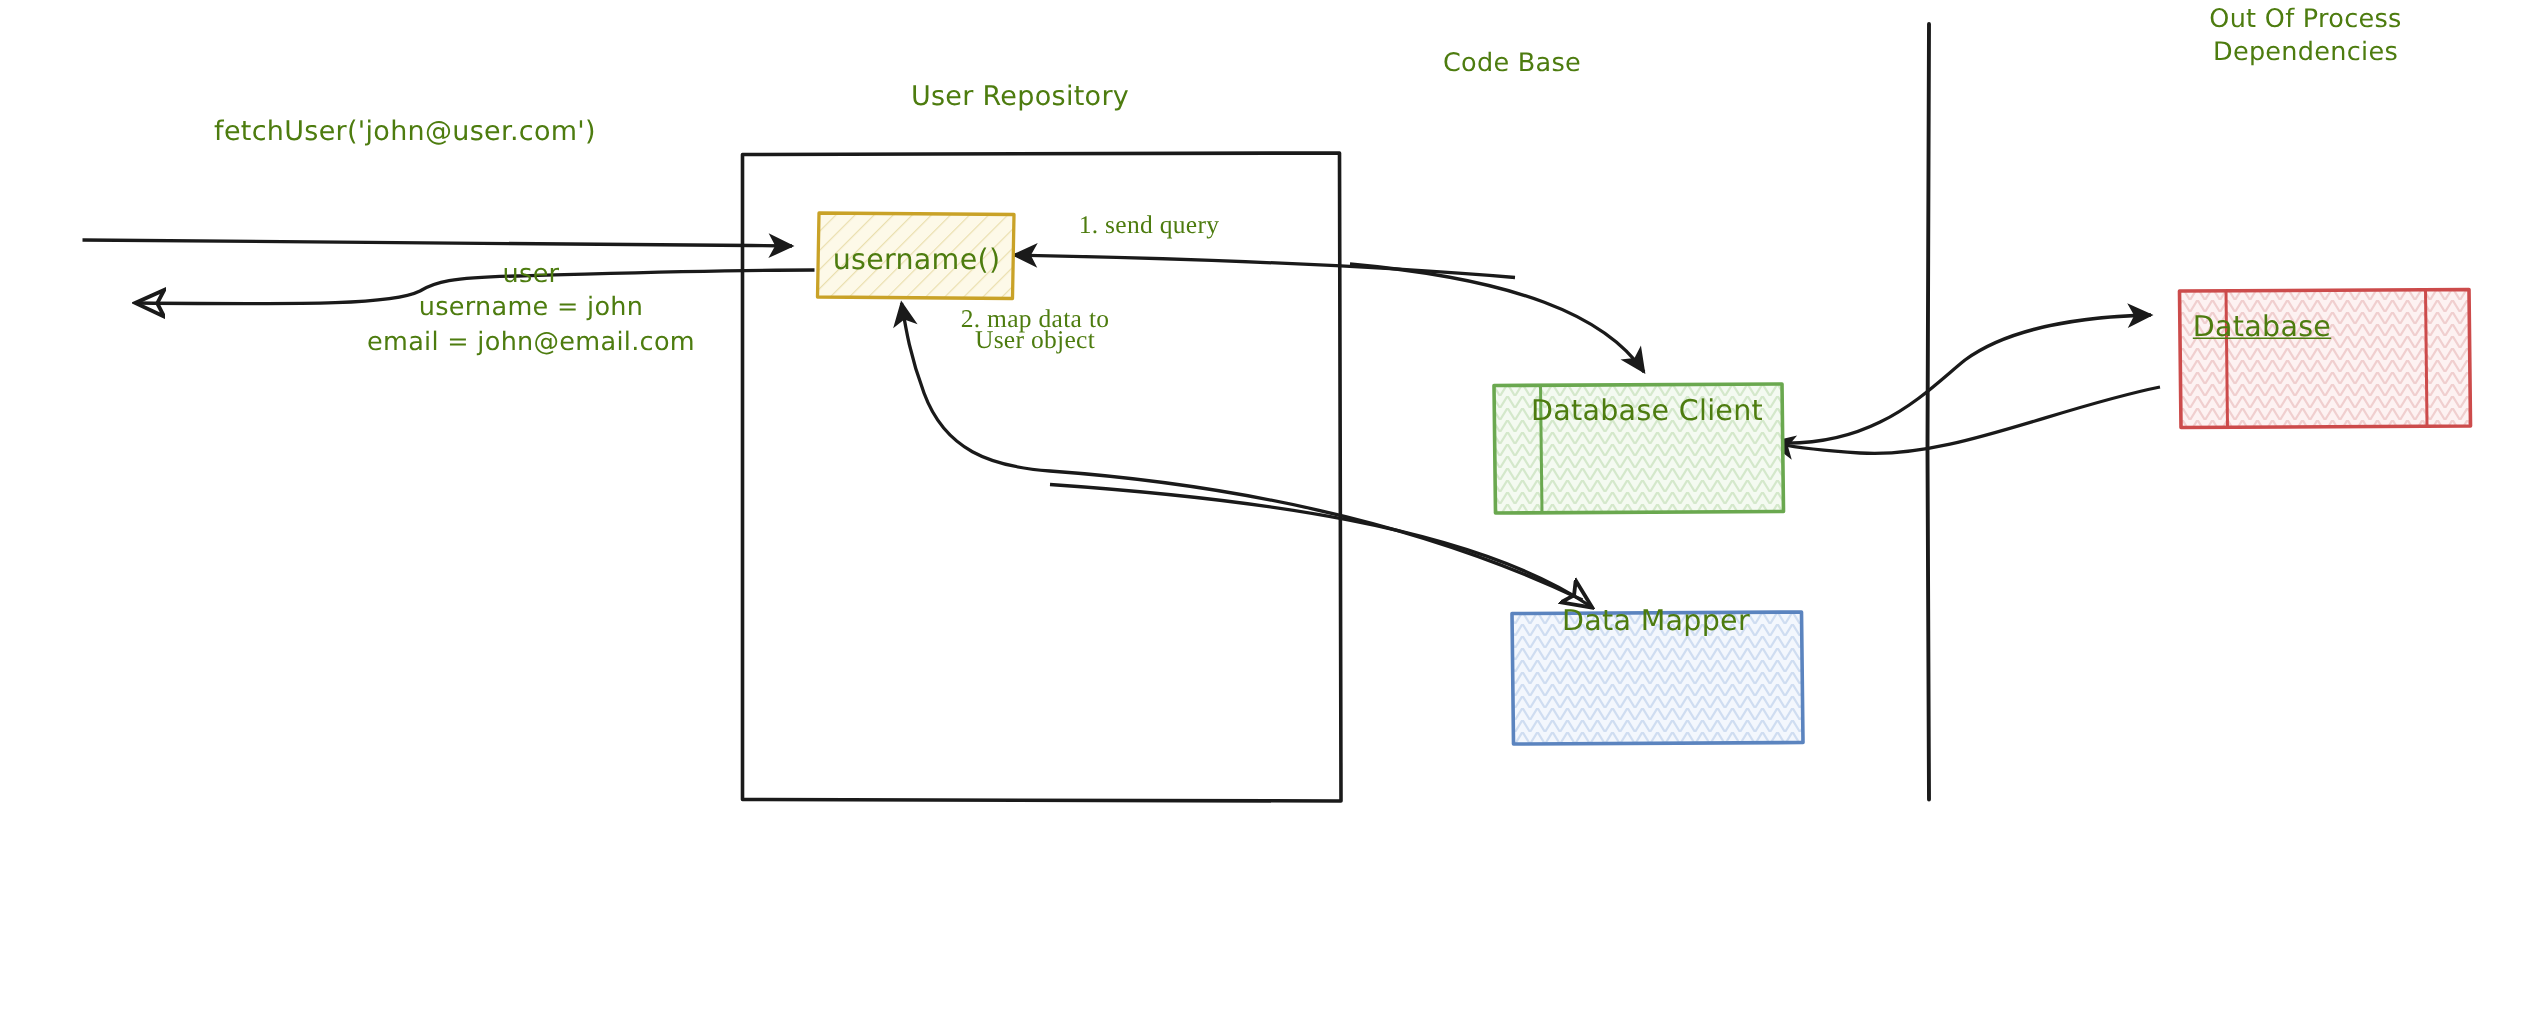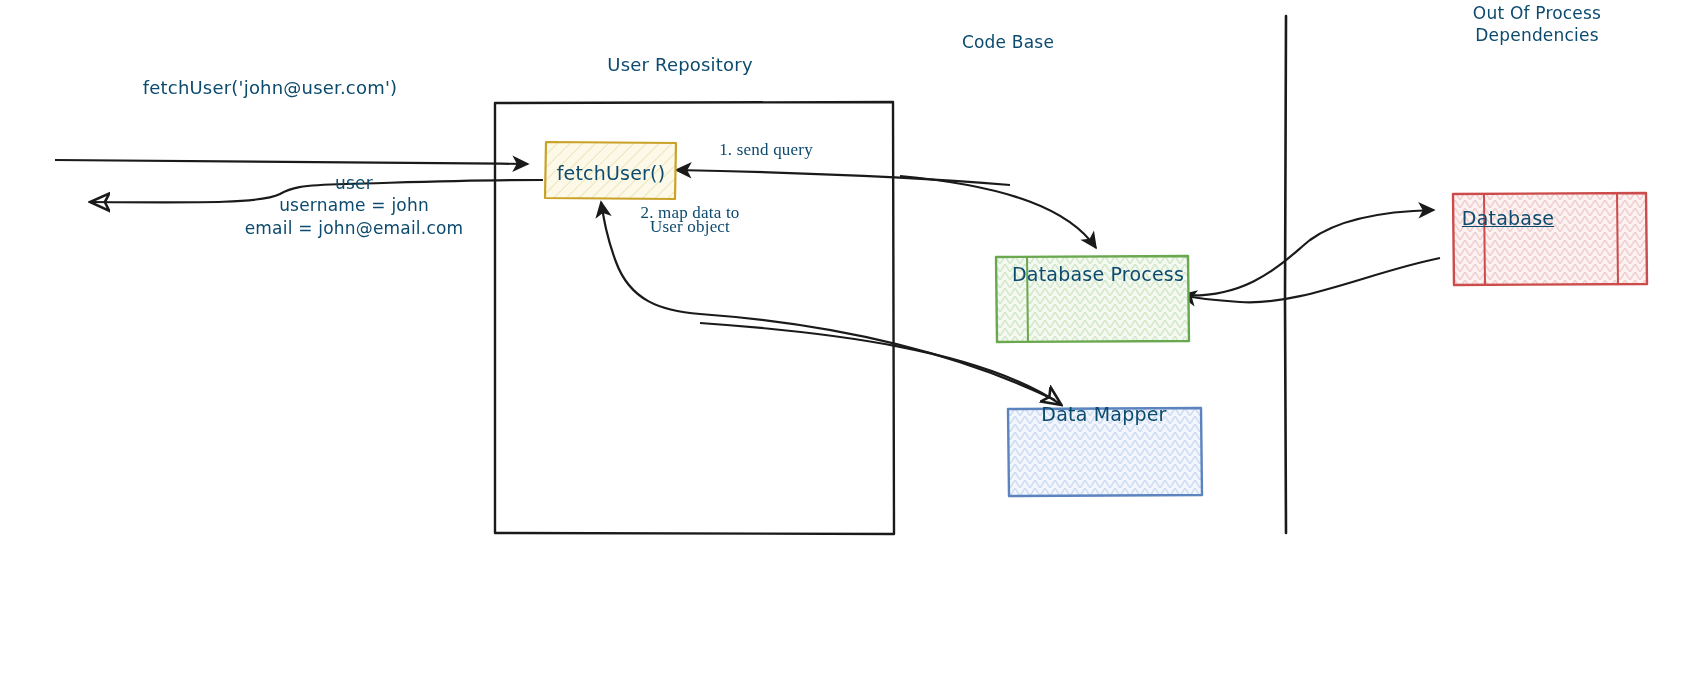--- a/index.html
+++ b/index.html
@@ -22,21 +22,21 @@
   svg#scene {
     position: absolute;
     left: 0;
     top: 0;
     width: 1692px;
     height: 674px;
   }
   .lbl {
     position: absolute;
     font-family: "DejaVu Sans", sans-serif;
-    color: #0c4a6e;
+    color: #4d7c0f;
     white-space: pre;
     line-height: 1.28;
     letter-spacing: 0.2px;
   }
   .lbl-center { text-align: center; transform: translateX(-50%); }
   .t-title      { font-size: 18px; }
   .t-header     { font-size: 17px; }
   .t-node       { font-size: 19px; }
   .t-call       { font-size: 18px; }
   .t-annot      { font-size: 17px; font-family: Liberation Serif, serif; }
@@ -138,33 +138,33 @@
   <div class="lbl lbl-center t-header" style="left:1008px; top:32px;">Code Base</div>
 
   <div class="lbl lbl-center t-header" style="left:1537px; top:3px;">Out Of Process</div>
 
   <div class="lbl lbl-center t-header" style="left:1537px; top:25px;">Dependencies</div>
 
   <div class="lbl lbl-center t-title" style="left:680px; top:53px;">User Repository</div>
 
   <div class="lbl lbl-center t-call" style="left:270px; top:76px;">fetchUser('john@user.com')</div>
 
-  <div class="lbl lbl-center t-node" style="left:611px; top:161px;">fetchUser()</div>
+  <div class="lbl lbl-center t-node" style="left:611px; top:161px;">username()</div>
 
   <div class="lbl lbl-center t-annot" style="left:766px; top:139px;">1. send query</div>
 
   <div class="lbl lbl-center t-ret" style="left:354px; top:173px;">user</div>
 
   <div class="lbl lbl-center t-ret" style="left:354px; top:195px;">username = john</div>
 
   <div class="lbl lbl-center t-ret" style="left:354px; top:218px;">email = john@email.com</div>
 
   <div class="lbl lbl-center t-annot" style="left:690px; top:202px;">2. map data to</div>
 
   <div class="lbl lbl-center t-annot" style="left:690px; top:216px;">User object</div>
 
-  <div class="lbl lbl-center t-node" style="left:1098px; top:262px;">Database Process</div>
+  <div class="lbl lbl-center t-node" style="left:1098px; top:262px;">Database Client</div>
 
   <div class="lbl lbl-center t-node" style="left:1508px; top:206px;text-decoration:underline;">Database</div>
 
   <div class="lbl lbl-center t-node" style="left:1104px; top:402px;">Data Mapper</div>
 
 </div>
 
 </body></html>

